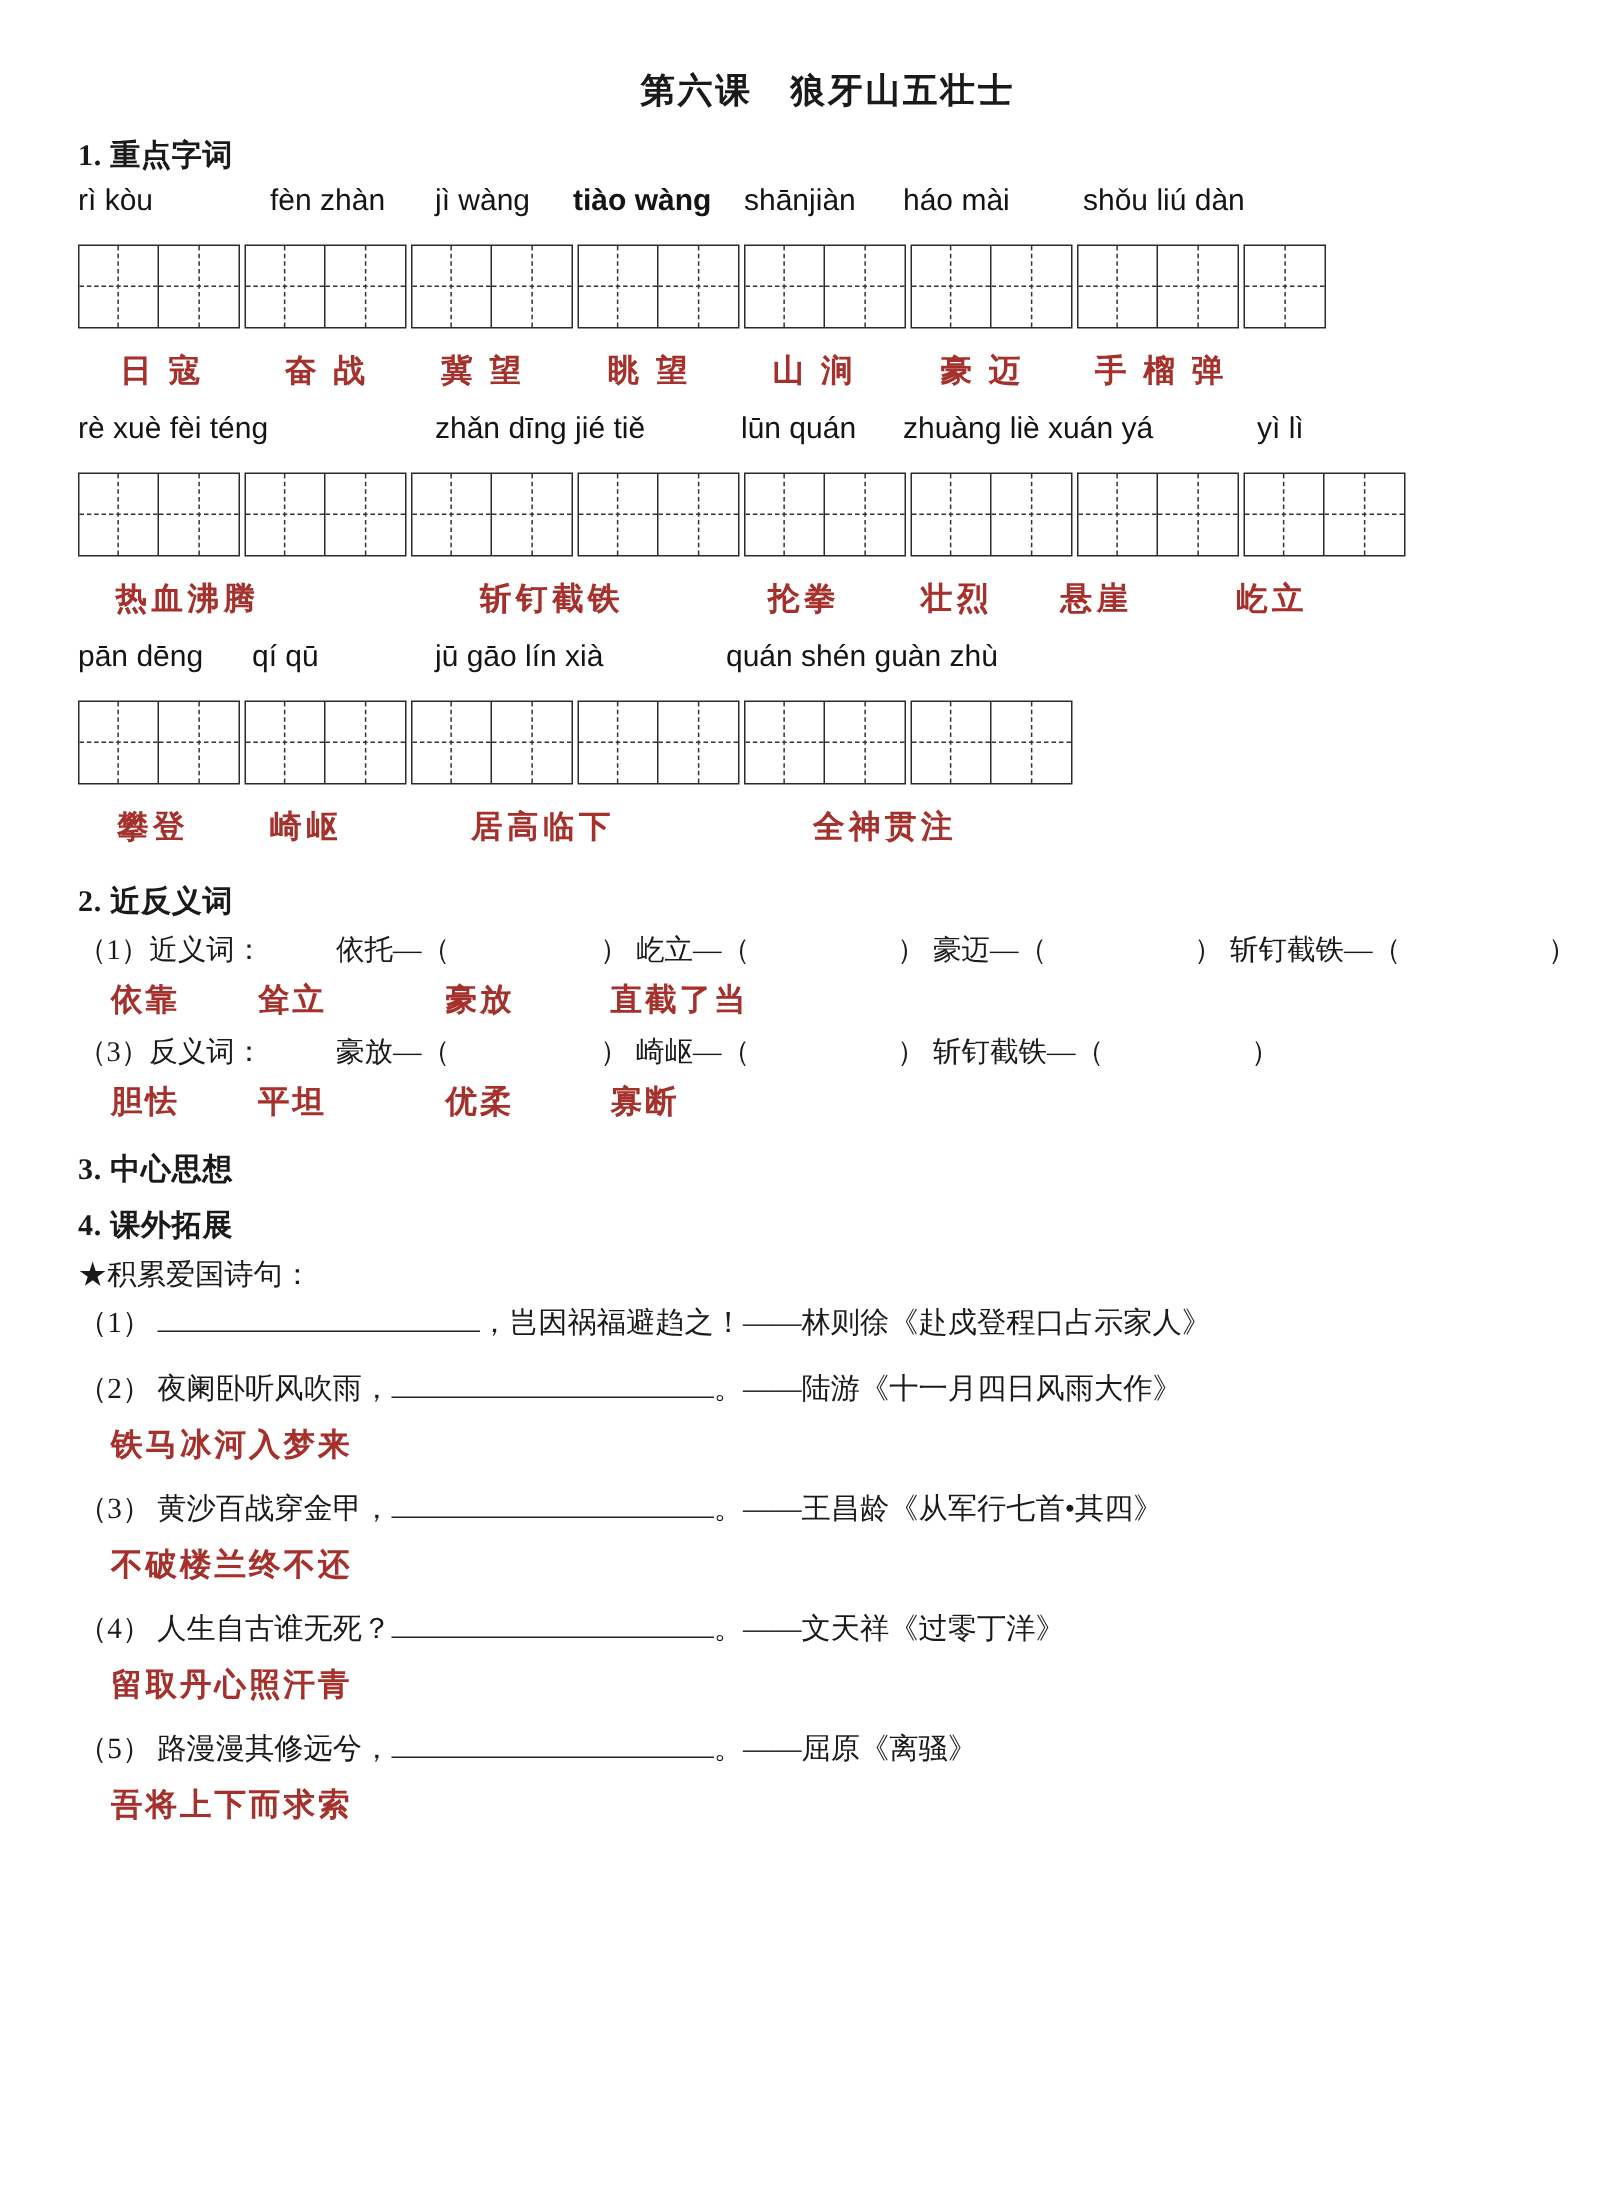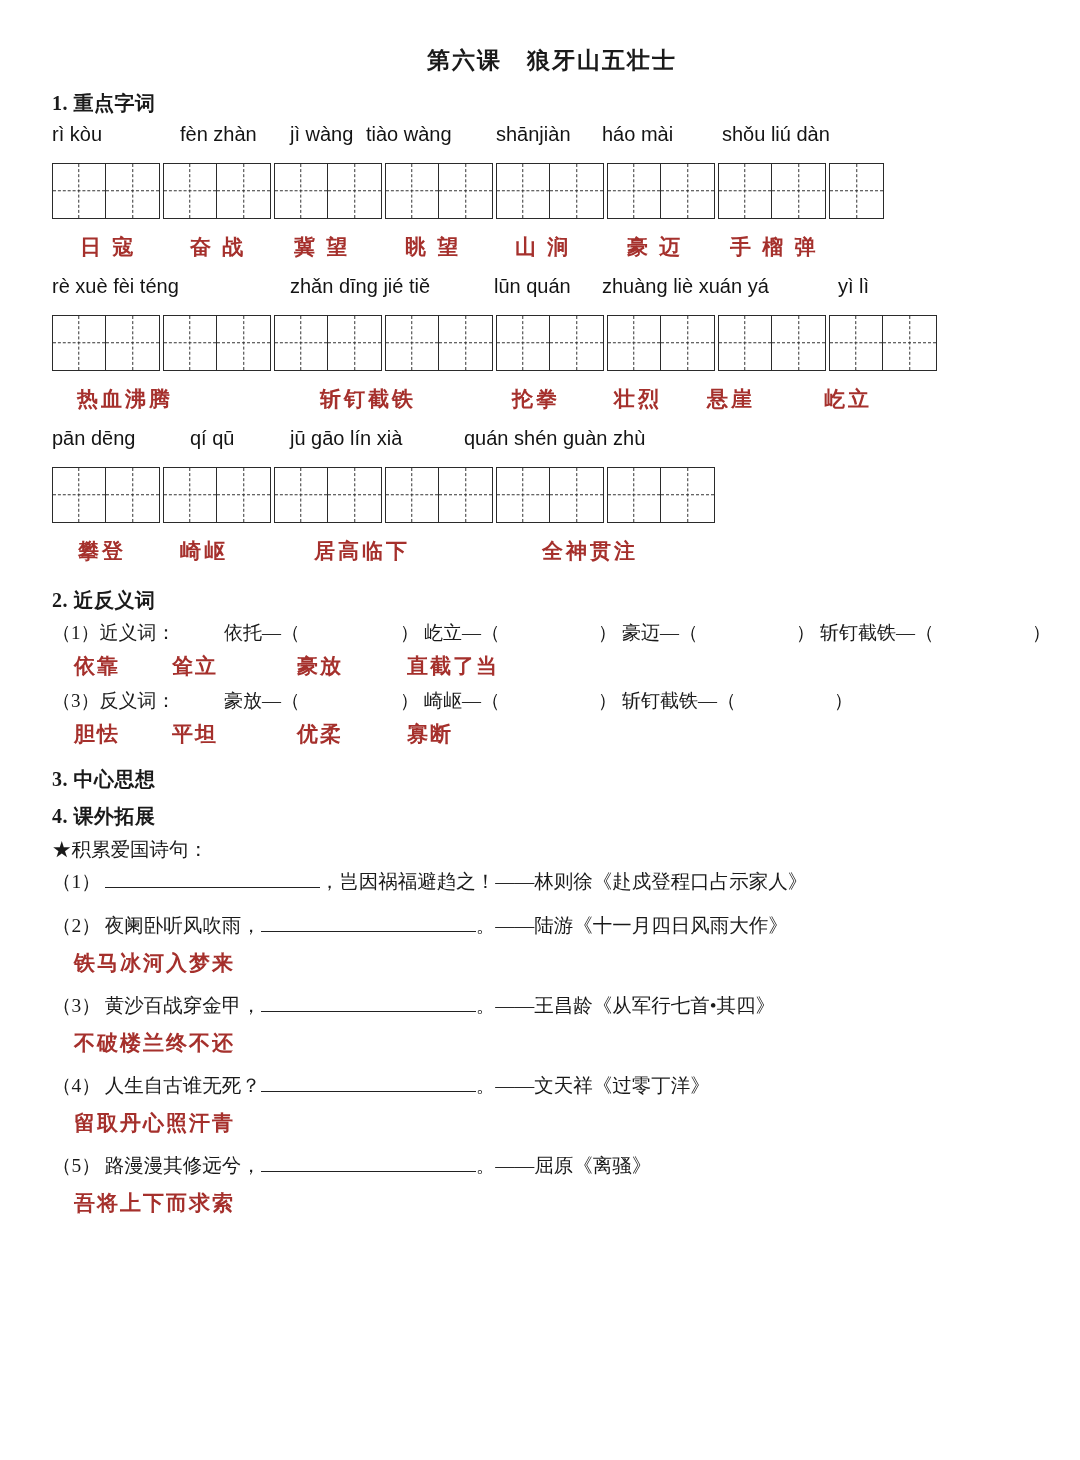--- a/index.html
+++ b/index.html
@@ -202,21 +202,21 @@
 <div class="page">
 
   <div class="title">第六课　狼牙山五壮士</div>
 
   <div class="sec-head">1. 重点字词</div>
   <div id="s1-rows">
       <div class="pinyin-row">
         <span class="pinyin" style="left: 0px;">rì kòu</span>
         <span class="pinyin" style="left: 128px;">fèn zhàn</span>
         <span class="pinyin" style="left: 238px;">jì wàng</span>
-        <span class="pinyin" style="left: 314px;">tiào wàng</span>
+        <span class="pinyin" style="left: 330px; font-weight: bold;">tiào wàng</span>
         <span class="pinyin" style="left: 444px;">shānjiàn</span>
         <span class="pinyin" style="left: 550px;">háo mài</span>
         <span class="pinyin" style="left: 670px;">shǒu liú dàn</span>
       </div>
       <div class="grid-row">
         <div class="grid-group" style="left: 0px;">
           <div class="cell"></div>
           <div class="cell"></div>
         </div>
         <div class="grid-group" style="left: 111px;">
@@ -300,23 +300,23 @@
       <div class="answer-row">
         <span class="red" style="left: 25px;">热血沸腾</span>
         <span class="red" style="left: 268px;">斩钉截铁</span>
         <span class="red" style="left: 460px;">抡拳</span>
         <span class="red" style="left: 562px; text-align: right;">壮烈</span>
         <span class="red" style="left: 655px;">悬崖</span>
         <span class="red" style="left: 772px;">屹立</span>
       </div>
       <div class="pinyin-row">
         <span class="pinyin" style="left: 0px;">pān dēng</span>
-        <span class="pinyin" style="left: 138px;">qí qū</span>
+        <span class="pinyin" style="left: 116px;">qí qū</span>
         <span class="pinyin" style="left: 238px;">jū gāo lín xià</span>
-        <span class="pinyin" style="left: 412px;">quán shén guàn zhù</span>
+        <span class="pinyin" style="left: 432px;">quán shén guàn zhù</span>
       </div>
       <div class="grid-row">
         <div class="grid-group" style="left: 0px;">
           <div class="cell"></div>
           <div class="cell"></div>
         </div>
         <div class="grid-group" style="left: 111px;">
           <div class="cell"></div>
           <div class="cell"></div>
         </div>

